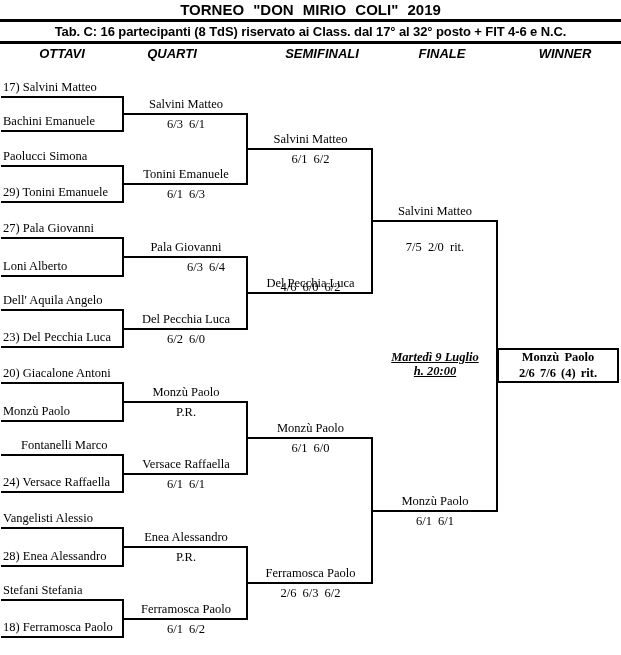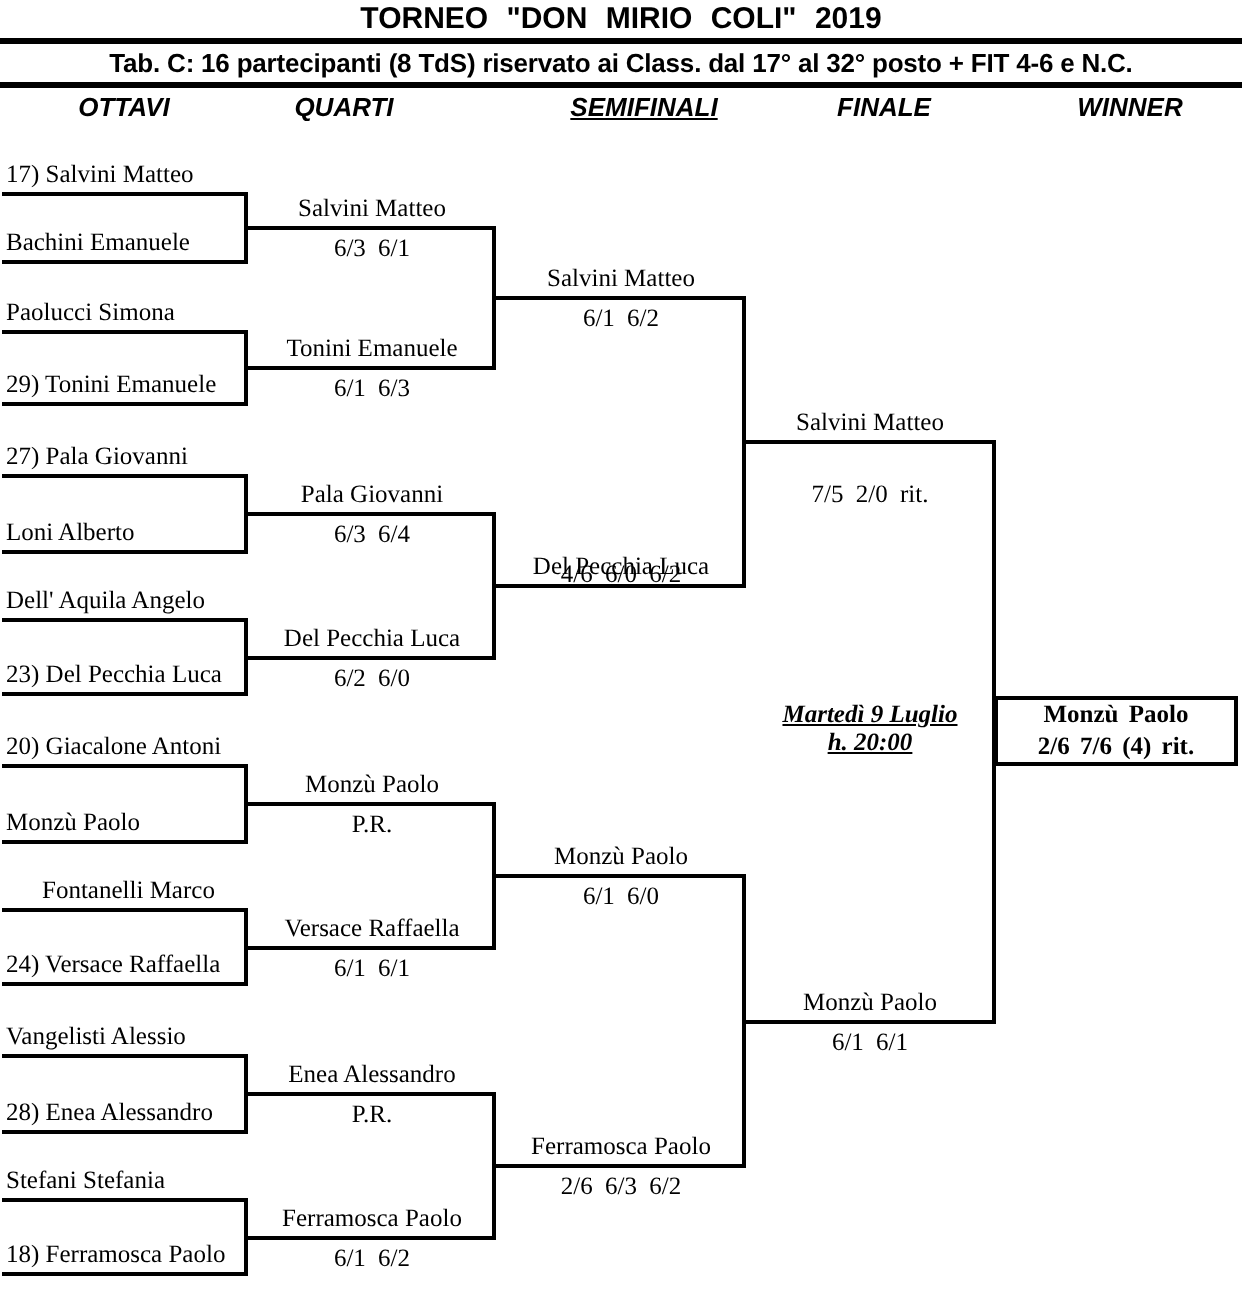--- a/index.html
+++ b/index.html
@@ -32,21 +32,21 @@
 <body>
 
 <div class="page">
   <div class="title">TORNEO "DON MIRIO COLI" 2019</div>
   <div class="line" style="left:0; top:19px; width:621px; height:3px;"></div>
   <div class="subtitle">Tab. C: 16 partecipanti (8 TdS) riservato ai Class. dal 17° al 32° posto + FIT 4-6 e N.C.</div>
   <div class="line" style="left:0; top:41px; width:621px; height:3px;"></div>
   <div id="round-headers">
       <div class="round-header" style="left: 62px;">OTTAVI</div>
       <div class="round-header" style="left: 172px;">QUARTI</div>
-      <div class="round-header" style="left: 322px; text-decoration: underline;">SEMIFINALI</div>
+      <div class="round-header" style="left: 322px;">SEMIFINALI</div>
       <div class="round-header" style="left: 442px;">FINALE</div>
       <div class="round-header" style="left: 565px;">WINNER</div>
     </div>
   <div id="bracket">
       <div class="line" style="left: 1px; top: 96px; width: 123px; height: 2px;"></div>
       <div class="player" style="left: 1px; top: 79px; width: 120px; height: 16px;">17) Salvini Matteo</div>
       <div class="line" style="left: 1px; top: 129.5px; width: 123px; height: 2px;"></div>
       <div class="player" style="left: 1px; top: 112.5px; width: 120px; height: 16px;">Bachini Emanuele</div>
       <div class="line" style="left: 1px; top: 164.5px; width: 123px; height: 2px;"></div>
       <div class="player" style="left: 1px; top: 147.5px; width: 120px; height: 16px;">Paolucci Simona</div>
@@ -85,21 +85,21 @@
       <div class="line" style="left: 122px; top: 527px; width: 2px; height: 40px;"></div>
       <div class="line" style="left: 122px; top: 599px; width: 2px; height: 39px;"></div>
       <div class="line" style="left: 124px; top: 113px; width: 124px; height: 2px;"></div>
       <div class="center-label" style="left: 124px; top: 96px; width: 124px; height: 16px;">Salvini Matteo</div>
       <div class="center-label score" style="left: 124px; top: 116px; width: 124px; height: 16px;">6/3 6/1</div>
       <div class="line" style="left: 124px; top: 183px; width: 124px; height: 2px;"></div>
       <div class="center-label" style="left: 124px; top: 166px; width: 124px; height: 16px;">Tonini Emanuele</div>
       <div class="center-label score" style="left: 124px; top: 186px; width: 124px; height: 16px;">6/1 6/3</div>
       <div class="line" style="left: 124px; top: 256px; width: 124px; height: 2px;"></div>
       <div class="center-label" style="left: 124px; top: 239px; width: 124px; height: 16px;">Pala Giovanni</div>
-      <div class="center-label score" style="left: 124px; top: 259px; width: 124px; height: 16px;">6/3 6/4</div>
+      <div class="center-label score" style="left: 124px; top: 259px; width: 124px; height: 16px; padding-left: 20px;">6/3 6/4</div>
       <div class="line" style="left: 124px; top: 327.5px; width: 124px; height: 2px;"></div>
       <div class="center-label" style="left: 124px; top: 310.5px; width: 124px; height: 16px;">Del Pecchia Luca</div>
       <div class="center-label score" style="left: 124px; top: 330.5px; width: 124px; height: 16px;">6/2 6/0</div>
       <div class="line" style="left: 124px; top: 401px; width: 124px; height: 2px;"></div>
       <div class="center-label" style="left: 124px; top: 384px; width: 124px; height: 16px;">Monzù Paolo</div>
       <div class="center-label score" style="left: 124px; top: 404px; width: 124px; height: 16px;">P.R.</div>
       <div class="line" style="left: 124px; top: 472.5px; width: 124px; height: 2px;"></div>
       <div class="center-label" style="left: 124px; top: 455.5px; width: 124px; height: 16px;">Versace Raffaella</div>
       <div class="center-label score" style="left: 124px; top: 475.5px; width: 124px; height: 16px;">6/1 6/1</div>
       <div class="line" style="left: 124px; top: 546px; width: 124px; height: 2px;"></div>

